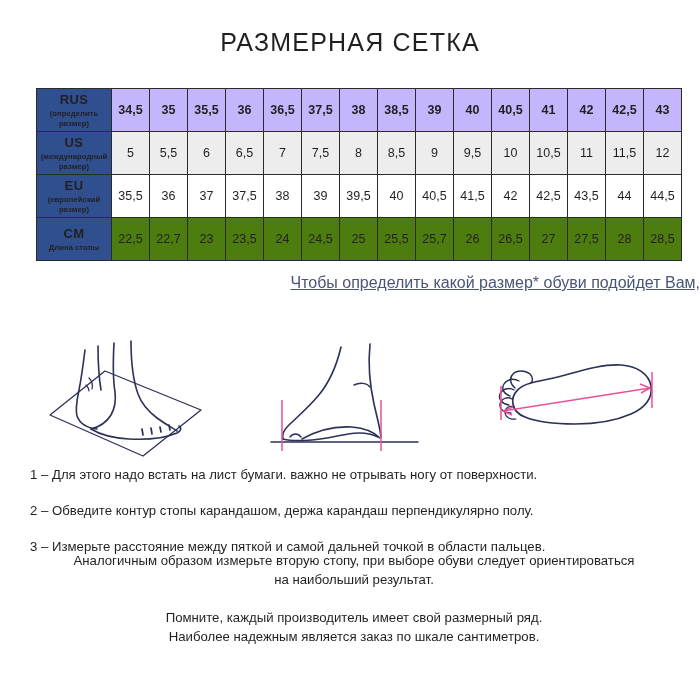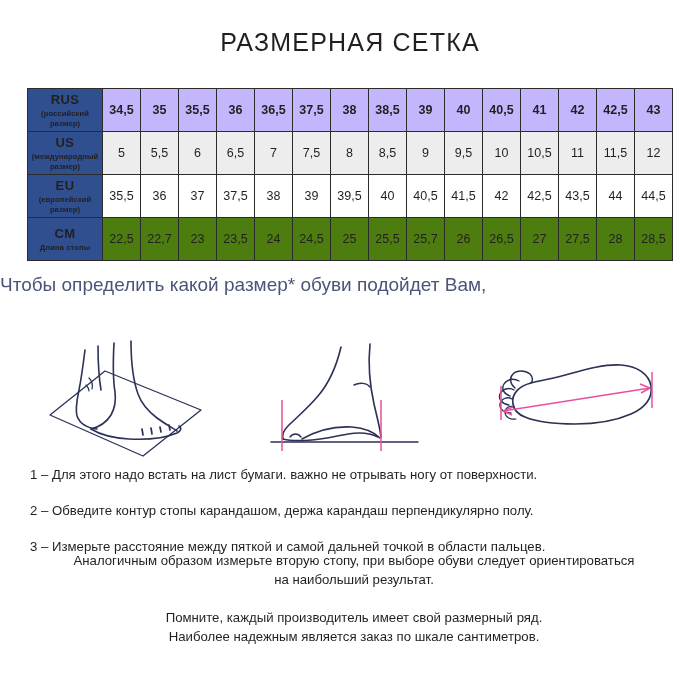--- a/index.html
+++ b/index.html
@@ -25,21 +25,21 @@
     text-align: center;
     font-size: 25px;
     letter-spacing: 1.2px;
     font-weight: 400;
     color: #231f20;
   }
 
   
   .size-table-wrap {
     position: absolute;
-    left: 27px;
+    left: 36px;
     top: 88px;
     width: 646px;
   }
   table.size-table {
     border-collapse: collapse;
     width: 646px;
     table-layout: fixed;
   }
   table.size-table td,
   table.size-table th {
@@ -80,25 +80,26 @@
   tr.row-cm  td.val { background: #4d7c0f; font-weight: normal; }
   tr.row-rus td.val { font-size: 12.5px; }
   td.val { font-size: 12px; }
 
   
   .caption {
     position: absolute;
     left: 0;
     top: 272px;
     width: 700px;
-    text-align: left;
+    text-align: right;
     color: #4a5578;
-    font-size: 19px;
+    font-size: 16px;
     line-height: 1.38;
     font-weight: 400;
+    text-decoration: underline;
   }
 
   
   .illustrations {
     position: absolute;
     left: 25px;
     top: 338px;
     width: 650px;
     height: 122px;
   }
@@ -142,21 +143,21 @@
 <body>
 
 <div class="page-title">РАЗМЕРНАЯ СЕТКА</div>
 
 <div class="size-table-wrap">
   <table class="size-table">
     <tbody>
       <tr class="row-rus">
         <th class="row-head">
           <span class="code">RUS</span>
-          <span class="sub">(российский размер)</span>
+          <span class="sub">(определить размер)</span>
         </th>
         <td class="val">34,5</td>
         <td class="val">35</td>
         <td class="val">35,5</td>
         <td class="val">36</td>
         <td class="val">36,5</td>
         <td class="val">37,5</td>
         <td class="val">38</td>
         <td class="val">38,5</td>
         <td class="val">39</td>

